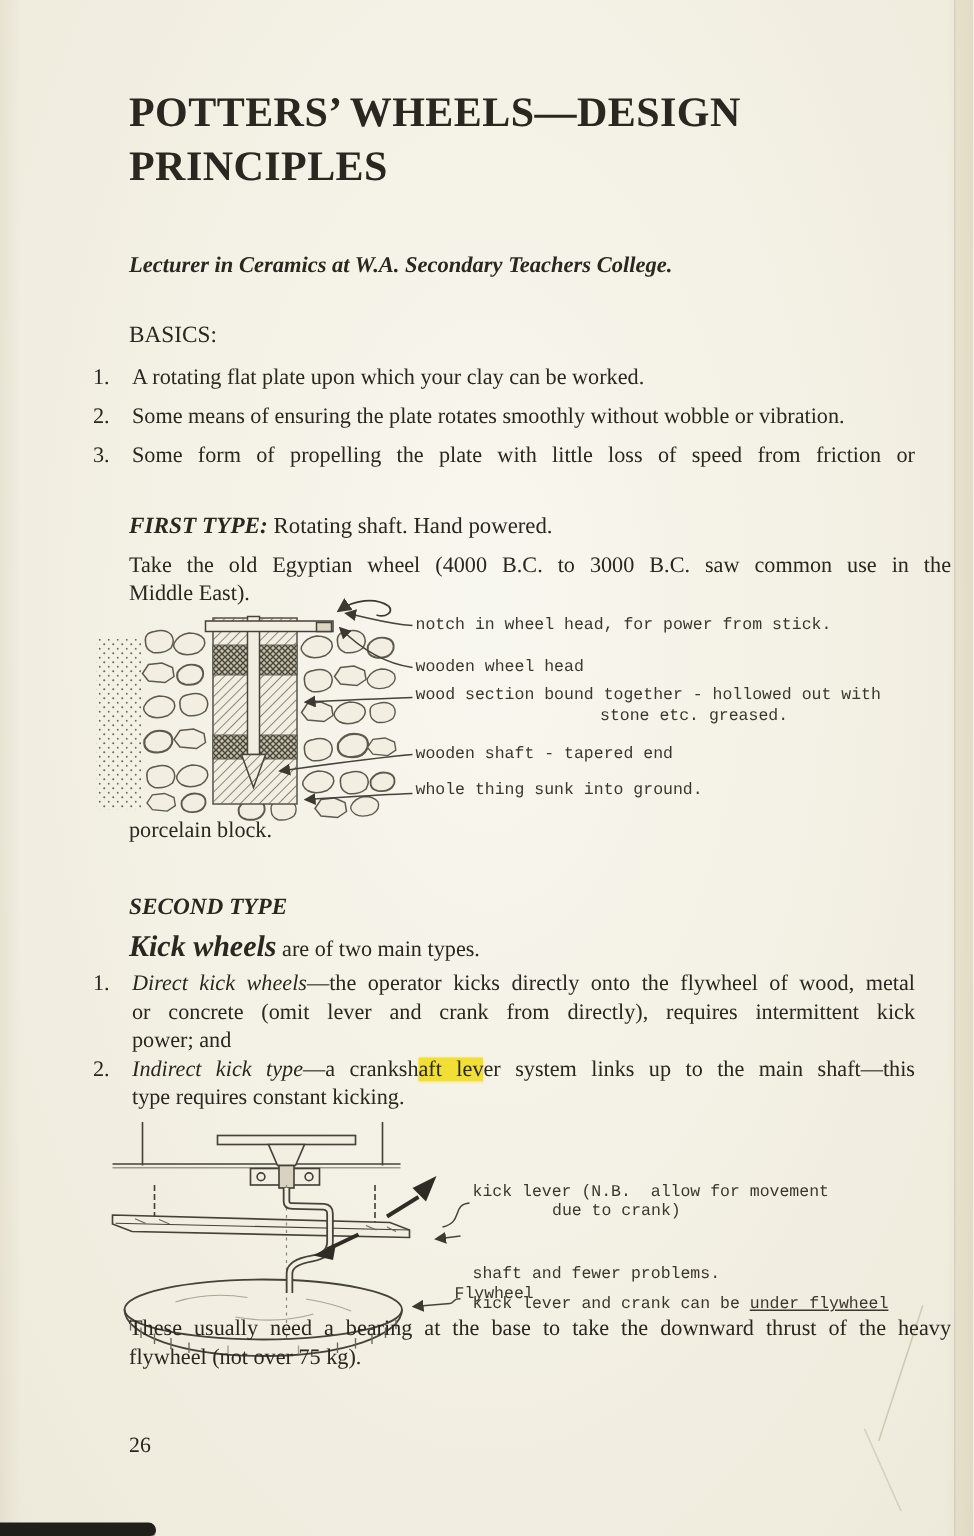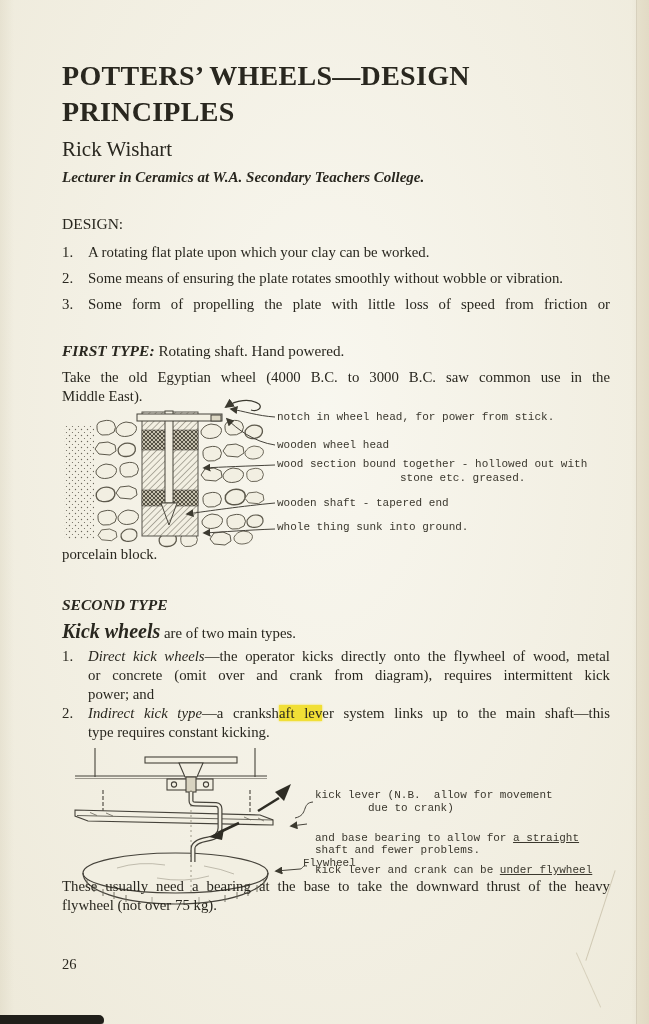--- a/index.html
+++ b/index.html
@@ -7,21 +7,21 @@
   #page{
     position:relative;width:649px;height:1024px;
     background:#f2efe2;
     background-image:
       linear-gradient(90deg, rgba(190,180,150,0.18) 0px, rgba(190,180,150,0) 14px),
       linear-gradient(270deg, rgba(190,180,150,0.22) 0px, rgba(190,180,150,0) 18px),
       radial-gradient(ellipse at 50% 40%, rgba(255,255,252,0.5), rgba(225,218,195,0.25));
     font-family:"Liberation Serif","DejaVu Serif",serif;
     color:#29271f;
   }
-  .abs{position:absolute;}
+  .abs{position:absolute;margin-left:24px;}
   .title{font-size:28px;letter-spacing:0.3px;line-height:36px;font-weight:600;}
   .author{font-size:21px;}
   .role{font-size:15px;font-style:italic;font-weight:bold;}
   .h{font-size:15.5px;}
   .hi{font-size:15.5px;font-style:italic;font-weight:600;text-align:right;}
   .body-t{font-size:14.8px;line-height:19px;}
   .jl{text-align:justify;text-align-last:justify;}
   .jl-last{text-align:justify;text-align-last:left;}
   .item{position:absolute;left:62px;width:548px;font-size:14.8px;line-height:19px;}
   .marker{position:absolute;left:0;top:0;}
@@ -41,24 +41,23 @@
   svg{position:absolute;overflow:visible;}
   .pagenum{font-size:14.5px;}
 </style>
 </head>
 <body>
 
 <div id="page">
 
   <div class="abs title" style="left:62px;top:58px;">POTTERS’ WHEELS—DESIGN</div>
   <div class="abs title" style="left:62px;top:94px;">PRINCIPLES</div>
-  <div class="abs author" style="left:62px;top:137px;">Rick Wishart</div>
   <div class="abs role" style="left:62px;top:169px;">Lecturer in Ceramics at W.A. Secondary Teachers College.</div>
 
-  <div class="abs h" style="left:62px;top:215px;">DESIGN:</div>
+  <div class="abs h" style="left:62px;top:215px;">BASICS:</div>
 
   <div class="item" style="top:243px;">
     <span class="marker">1.</span>
     <div class="itext"><span>A rotating flat plate upon which your clay can be worked.</span></div>
   </div>
   <div class="item" style="top:269px;">
     <span class="marker">2.</span>
     <div class="itext"><span>Some means of ensuring the plate rotates smoothly without wobble or vibration.</span></div>
   </div>
   <div class="item" style="top:295px;">
@@ -180,21 +179,21 @@
 
   <div class="abs hi" style="left:62px;top:596px;">SECOND TYPE</div>
   <div class="abs body-t" style="left:62px;top:622px;">
     <span class="hi" style="font-size:20px;">Kick wheels</span><span> are of two main types.</span>
   </div>
 
   <div class="item" style="top:647px;">
     <span class="marker">1.</span>
     <div class="itext">
       <div class="jl"><span class="ital">Direct kick wheels</span><span>—the operator kicks directly onto the flywheel of wood, metal</span></div>
-      <div class="jl">or concrete (omit over and crank from diagram), requires intermittent kick</div>
+      <div class="jl">or concrete (omit lever and crank from directly), requires intermittent kick</div>
       <div class="jl-last">power; and</div>
     </div>
   </div>
 
   <div class="item" style="top:704px;">
     <span class="marker">2.</span>
     <div class="itext">
       <div class="jl"><span class="ital">Indirect kick type</span><span>—a cranksh</span><span class="hl">aft lev</span><span>er system links up to the main shaft—this</span></div>
       <div class="jl-last">type requires constant kicking.</div>
     </div>
@@ -268,21 +267,20 @@
 
     <g>
       <path d="M245,126 C240,125 241,129 238,129" fill="none" stroke="#45423a" stroke-width="1"></path>
       <path d="M238,129 L214,131" fill="none" stroke="#45423a" stroke-width="1" marker-end="url(#ah2)"></path>
     </g>
   </svg>
 
   <div class="mono" style="left:315px;top:789px;">kick lever (N.B.  allow for movement</div>
   <div class="mono" style="left:368px;top:802px;">due to crank)</div>
   <div class="mono" style="left:315px;top:864px;"><span>kick lever and crank can be </span><u>under flywheel</u></div>
-  <div class="mono" style="left:315px;top:832px;"><span>and base bearing to allow for </span><u>a straight</u></div>
   <div class="mono" style="left:315px;top:844px;">shaft and fewer problems.</div>
   <div class="mono" style="left:303px;top:857px;">Flywheel</div>
 
   <div class="abs body-t" style="left:62px;top:877px;width:548px;">
     <div class="jl">These usually need a bearing at the base to take the downward thrust of the heavy</div>
     <div class="jl-last">flywheel (not over 75 kg).</div>
   </div>
 
   <div class="abs pagenum" style="left:62px;top:956px;">26</div>
 

